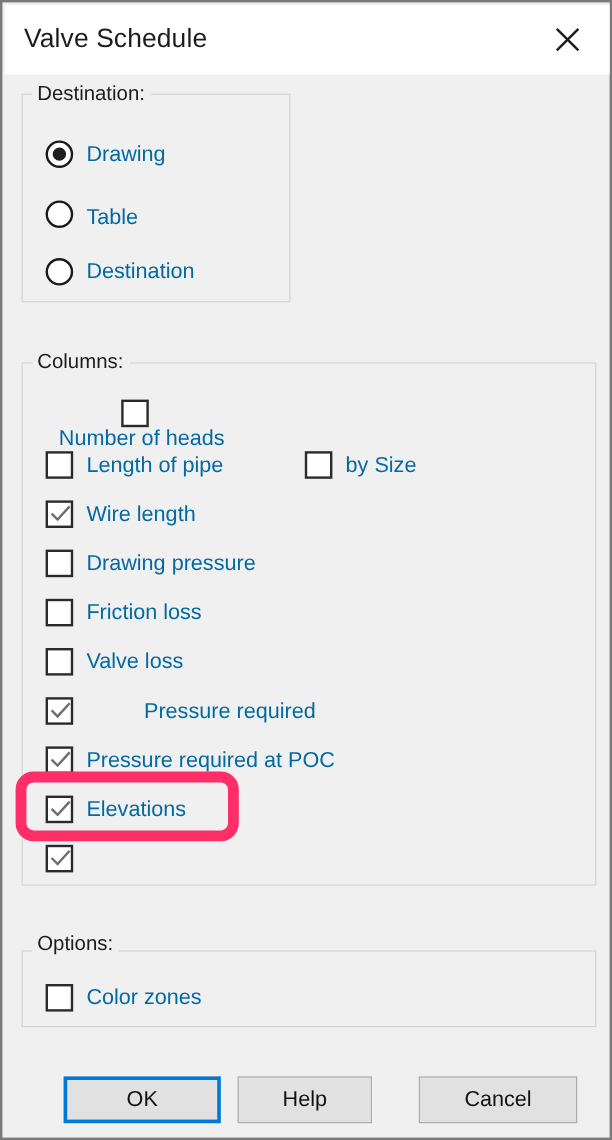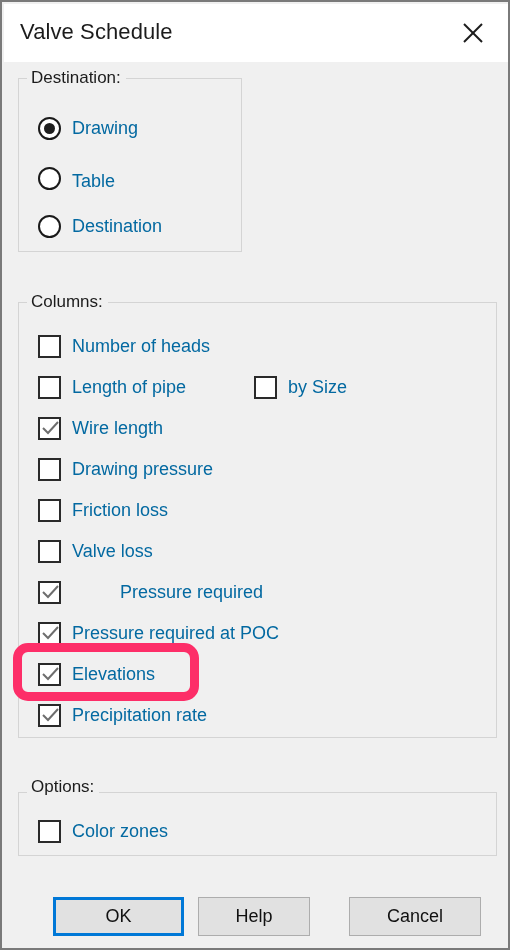--- a/index.html
+++ b/index.html
@@ -195,21 +195,21 @@
     <span class="row-label">Table</span>
   </div>
   <div class="row" style="left:36px; top:211px;">
     <span class="radio"></span>
     <span class="row-label">Destination</span>
   </div>
 
   <div class="group" id="group-columns"></div>
   <div class="group-label" id="label-columns">Columns:</div>
 
-  <div class="row" style="left:36px; top:331px;">
+  <div class="row" style="left:36px; top:331px;flex-direction:column;">
     <span class="checkbox">
       
     </span>
     <span class="row-label">Number of heads</span>
   </div>
 
   <div class="row" style="left:36px; top:372px;">
     <span class="checkbox">
       
     </span>
@@ -279,21 +279,20 @@
     </span>
     <span class="row-label">Elevations</span>
   </div>
 
   <div class="row" style="left:36px; top:700px;">
     <span class="checkbox checked">
       <svg class="tick" width="19" height="19" viewBox="0 0 19 19">
           <polyline points="2,9 7,14 17,3" fill="none" stroke="#6e6e6e" stroke-width="2"></polyline>
         </svg>
     </span>
-    <span class="row-label">Precipitation rate</span>
   </div>
 
   <div class="highlight"></div>
 
   <div class="group" id="group-options"></div>
   <div class="group-label" id="label-options">Options:</div>
 
   <div class="row" style="left:36px; top:816px;">
     <span class="checkbox">
       

